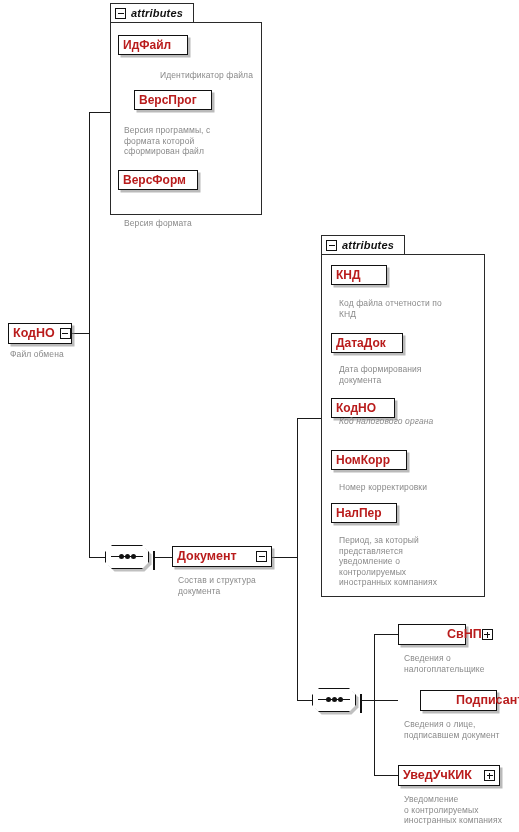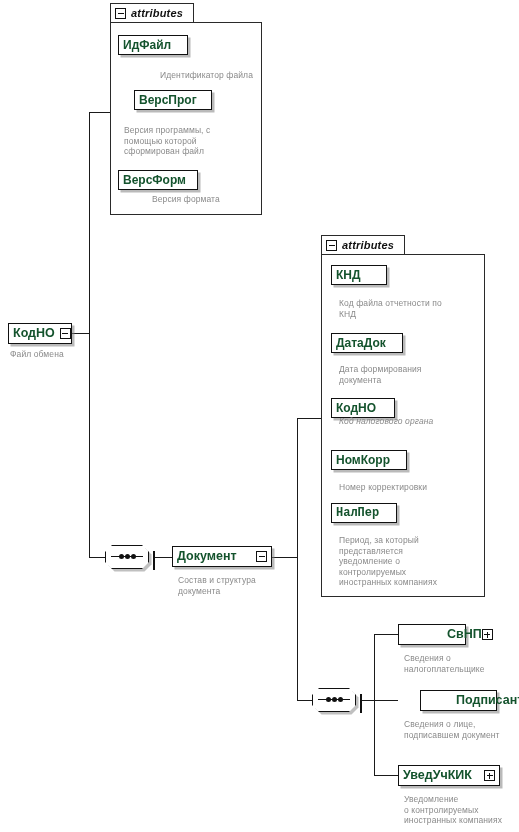--- a/index.html
+++ b/index.html
@@ -41,21 +41,21 @@
   }
 
   
   .node{
     position:absolute;border:1.7px solid #111;background:#fff;
     height:21px;display:flex;align-items:center;box-sizing:border-box;
     padding:0 4px;
     box-shadow:2.5px 2.5px 0 0 rgba(130,130,130,.55);
   }
   .node-label{
-    font-weight:bold;font-size:12.5px;white-space:nowrap;color:#14532d;
+    font-weight:bold;font-size:12.5px;white-space:nowrap;color:#b91c1c;
     line-height:1;
   }
   .node .pm{margin-left:5px;}
 
   
   .node.attr{height:20px;}
   .node.attr .node-label{font-size:12px;}
 
   
   .cap{
@@ -130,27 +130,27 @@
 
   <div class="node attr" style="left:118px;top:35px;width:70px;">
     <span class="node-label">ИдФайл</span>
   </div>
   <div class="cap" style="left:124px;top:70px;width:130px;padding-left:36px;">Идентификатор файла</div>
 
   <div class="node attr" style="left:118px;top:90px;width:78px;margin-left:16px;">
     <span class="node-label">ВерсПрог</span>
   </div>
   <div class="cap" style="left:124px;top:125px;width:128px;">Версия программы, с
-помощью которой
+формата которой
 сформирован файл</div>
 
   <div class="node attr" style="left:118px;top:170px;width:80px;">
     <span class="node-label">ВерсФорм</span>
   </div>
-  <div class="cap" style="left:124px;top:194px;width:120px;margin-left:28px;">Версия формата</div>
+  <div class="cap" style="left:124px;top:218px;width:120px;">Версия формата</div>
 
   <div class="seq" style="left:105px;top:545px;">
     <div class="octshadow"></div>
     <div class="oct"></div>
     <div class="bar"></div>
     <div class="dot d1"></div>
     <div class="dot d2"></div>
     <div class="dot d3"></div>
     <div class="pmwrap"><span class="pm"></span></div>
   </div>
@@ -183,21 +183,21 @@
   <div class="node attr" style="left:331px;top:398px;width:64px;">
     <span class="node-label">КодНО</span>
   </div>
   <div class="cap" style="left:339px;top:416px;width:145px;font-style:italic;">Код налогового органа</div>
 
   <div class="node attr" style="left:331px;top:450px;width:76px;">
     <span class="node-label">НомКорр</span>
   </div>
   <div class="cap" style="left:339px;top:482px;width:145px;">Номер корректировки</div>
 
-  <div class="node attr" style="left:331px;top:503px;width:66px;font-family:Liberation Mono, monospace;">
+  <div class="node attr" style="left:331px;top:503px;width:66px;">
     <span class="node-label">НалПер</span>
   </div>
   <div class="cap" style="left:339px;top:535px;width:148px;">Период, за который
 представляется
 уведомление о
 контролируемых
 иностранных компаниях</div>
 
   <div class="seq" style="left:312px;top:688px;">
     <div class="octshadow"></div>

